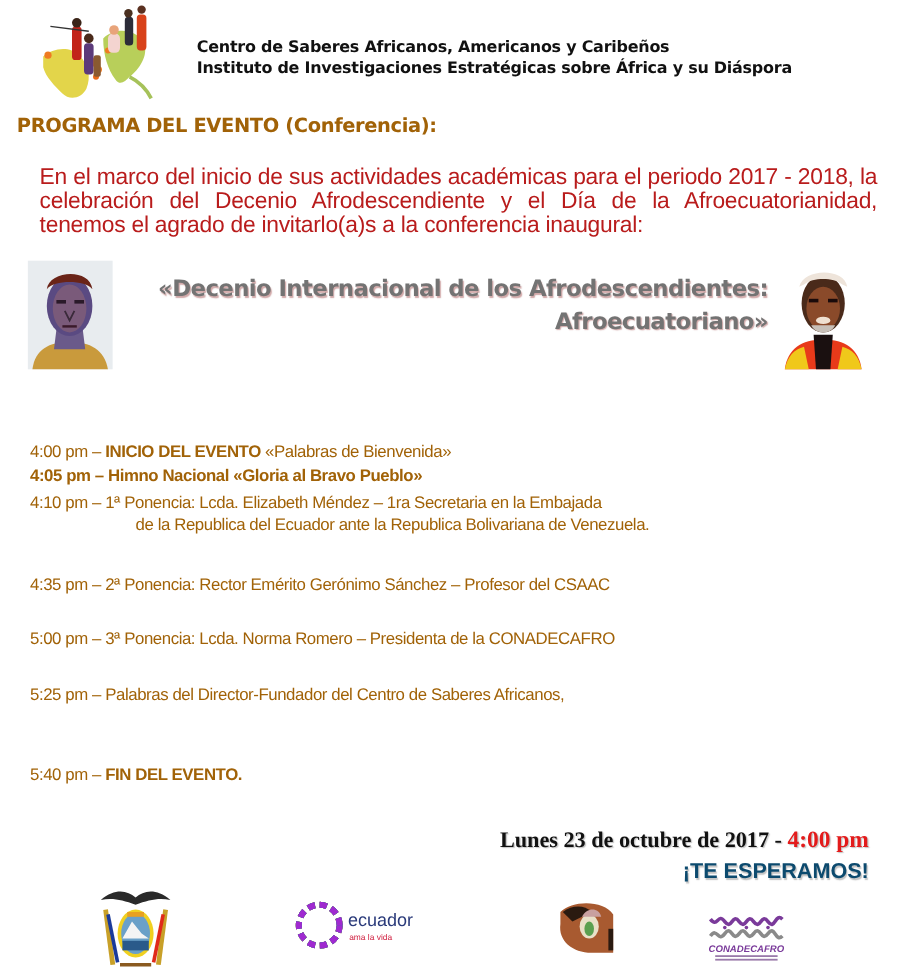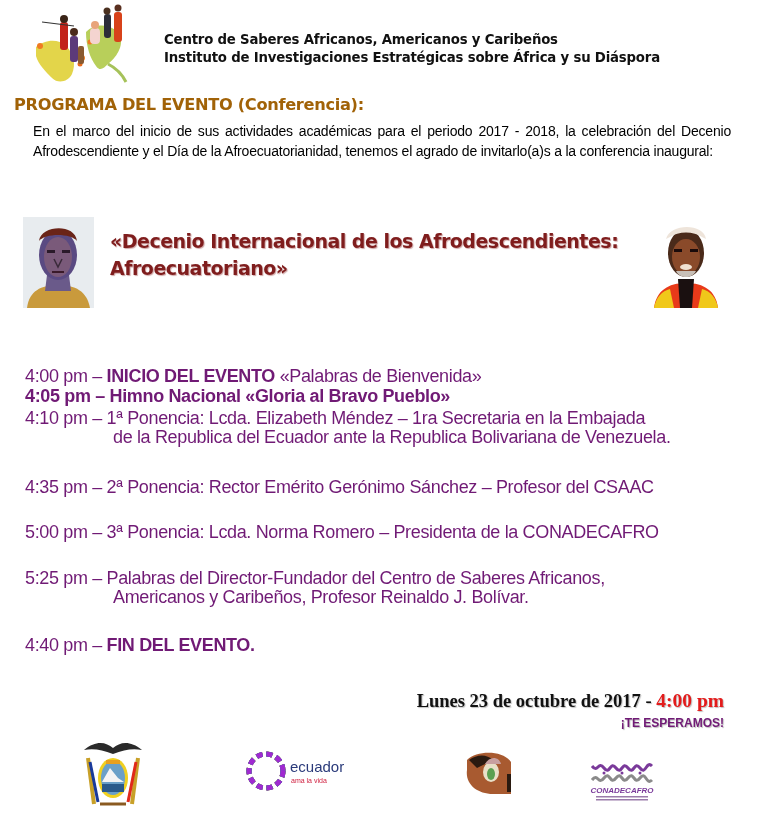--- a/index.html
+++ b/index.html
@@ -1,32 +1,32 @@
 <!DOCTYPE html>
 <html><head>
 <meta charset="utf-8">
 <style>
   html, body { margin:0; padding:0; background:#ffffff; }
   body { width:760px; height:817px; position:relative; overflow:hidden; font-family:"Liberation Sans", sans-serif; color:#000; }
   .abs { position:absolute; }
   .logo-main { left:16px; top:2px; width:112px; height:84px; }
   .header-line { left:164px; font-family:"DejaVu Sans", sans-serif; font-weight:bold; font-size:13.3px; color:#111; white-space:nowrap; letter-spacing:-0.2px; }
   .program-title { left:14px; top:95px; font-family:"DejaVu Sans", sans-serif; font-weight:bold; font-size:16.2px; color:#a16207; white-space:nowrap; letter-spacing:-0.3px; }
-  .intro { left:33px; top:121px; width:698px; font-size:14px; line-height:20px; text-align:justify; color:#000000; letter-spacing:-0.2px; }
+  .intro { left:33px; top:138px; width:698px; font-size:19px; line-height:20px; text-align:justify; color:#b91c1c; letter-spacing:-0.2px; }
   .portrait { border:none; }
   .portrait-left { left:23px; top:217px; width:71px; height:91px; }
   .portrait-right { left:652px; top:217px; width:68px; height:91px; }
-  .conf-title { left:110px; top:228px; width:530px; text-align:left; font-family:"DejaVu Sans", sans-serif; font-weight:bold; font-size:19px; line-height:27px; color:#7f1d1d; text-shadow:1px 1px 1px rgba(120,0,0,0.35); letter-spacing:-0.5px; }
-  .sched { left:25px; font-size:18px; color:#701a75; white-space:nowrap; letter-spacing:-0.35px; line-height:19px; }
+  .conf-title { left:110px; top:228px; width:530px; text-align:right; font-family:"DejaVu Sans", sans-serif; font-weight:bold; font-size:19px; line-height:27px; color:#737373; text-shadow:1px 1px 1px rgba(120,0,0,0.35); letter-spacing:-0.5px; }
+  .sched { left:25px; font-size:14px; color:#a16207; white-space:nowrap; letter-spacing:-0.35px; line-height:19px; }
   .sched .time { display:inline-block; }
   .sched .indent { padding-left:88px; }
   .sched b { font-weight:bold; }
   .date-line { right:36px; top:690px; font-weight:bold; font-size:18.5px; color:#111; white-space:nowrap; text-shadow:1px 1px 1px rgba(0,0,0,0.25);font-family:Liberation Serif, serif; }
   .date-line .red { color:#e31b1b; font-size:19.5px; }
-  .invite { right:36px; top:716px; font-weight:bold; font-size:12px; color:#701a75; white-space:nowrap; text-shadow:1px 1px 1px rgba(0,0,0,0.25); }
+  .invite { right:36px; top:716px; font-weight:bold; font-size:18px; color:#0c4a6e; white-space:nowrap; text-shadow:1px 1px 1px rgba(0,0,0,0.25); }
   .footer-logo { position:absolute; }
 </style>
 </head>
 <body>
 
 <div class="abs logo-main">
   <svg width="112" height="84" viewBox="0 0 112 84">
     <path d="M20 45 C 28 38, 42 36, 50 44 C 58 52, 60 62, 56 72 C 52 80, 42 82, 36 76 C 30 70, 22 62, 20 54 Z" fill="#e3d54a"></path>
     <path d="M70 30 C 80 20, 98 22, 104 34 C 108 44, 100 56, 92 62 C 88 66, 84 70, 80 64 C 74 56, 70 44, 70 30 Z" fill="#b8cf5a"></path>
     <path d="M92 62 C 100 66, 106 72, 110 80" stroke="#a6c25a" stroke-width="3" fill="none"></path>
@@ -106,24 +106,23 @@
   <div class="indent">de la Republica del Ecuador ante la Republica Bolivariana de Venezuela.</div>
 </div>
 <div class="abs sched" style="top:478px;">
   <span class="time">4:35 pm –</span><span> 2ª Ponencia: Rector Emérito Gerónimo Sánchez – Profesor del CSAAC</span>
 </div>
 <div class="abs sched" style="top:523px;">
   <span class="time">5:00 pm –</span><span> 3ª Ponencia: Lcda. Norma Romero – Presidenta de la CONADECAFRO</span>
 </div>
 <div class="abs sched" style="top:569px;">
   <span class="time">5:25 pm –</span><span> Palabras del Director-Fundador del Centro de Saberes Africanos,</span>
-  <div class="indent">Americanos y Caribeños, Profesor  Reinaldo J. Bolívar.</div>
 </div>
 <div class="abs sched" style="top:636px;">
-  <span class="time">4:40 pm –</span> <b>FIN DEL EVENTO.</b>
+  <span class="time">5:40 pm –</span> <b>FIN DEL EVENTO.</b>
 </div>
 
 <div class="abs date-line">
   <span>Lunes 23 de octubre de 2017 - </span><span class="red">4:00 pm</span>
 </div>
 <div class="abs invite">¡TE ESPERAMOS!</div>
 
 <div class="footer-logo" style="left:80px; top:738px; width:66px; height:72px;">
   <svg width="66" height="72" viewBox="0 0 66 72">
     <path d="M4 12 C 16 2, 26 4, 33 10 C 40 4, 50 2, 62 12 C 52 10, 44 12, 33 16 C 22 12, 14 10, 4 12 Z" fill="#2a2a2a"></path>

